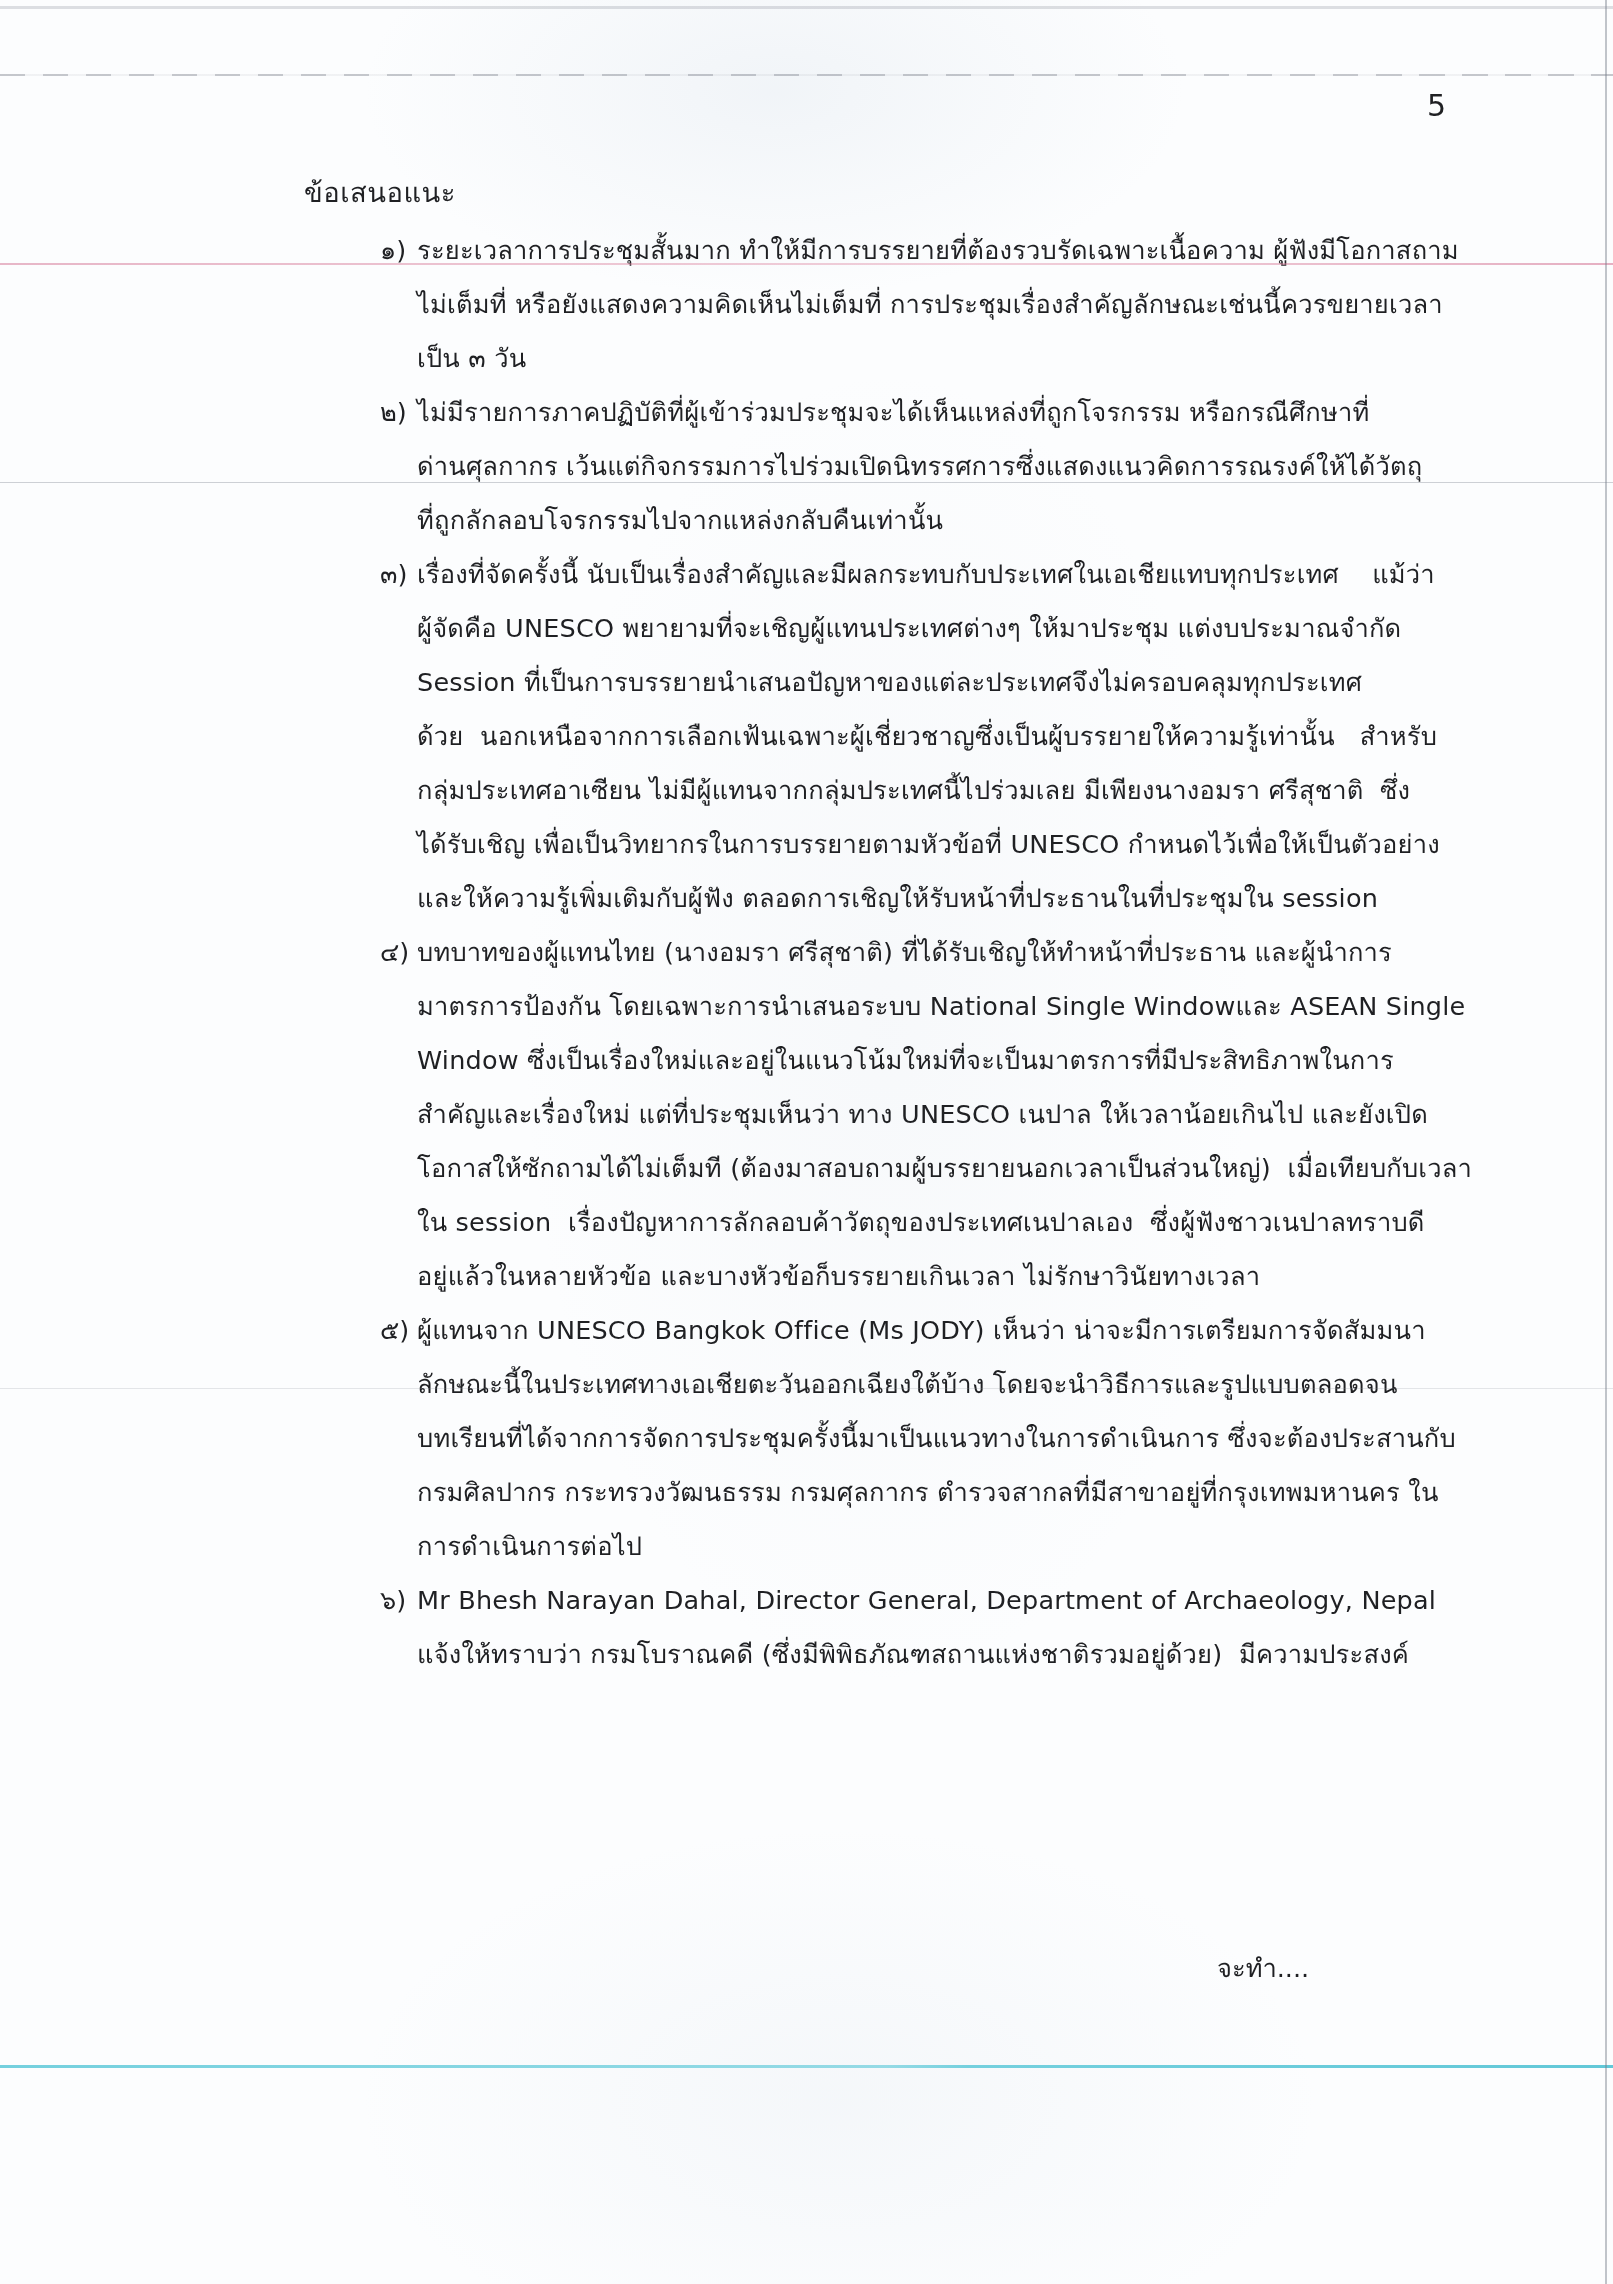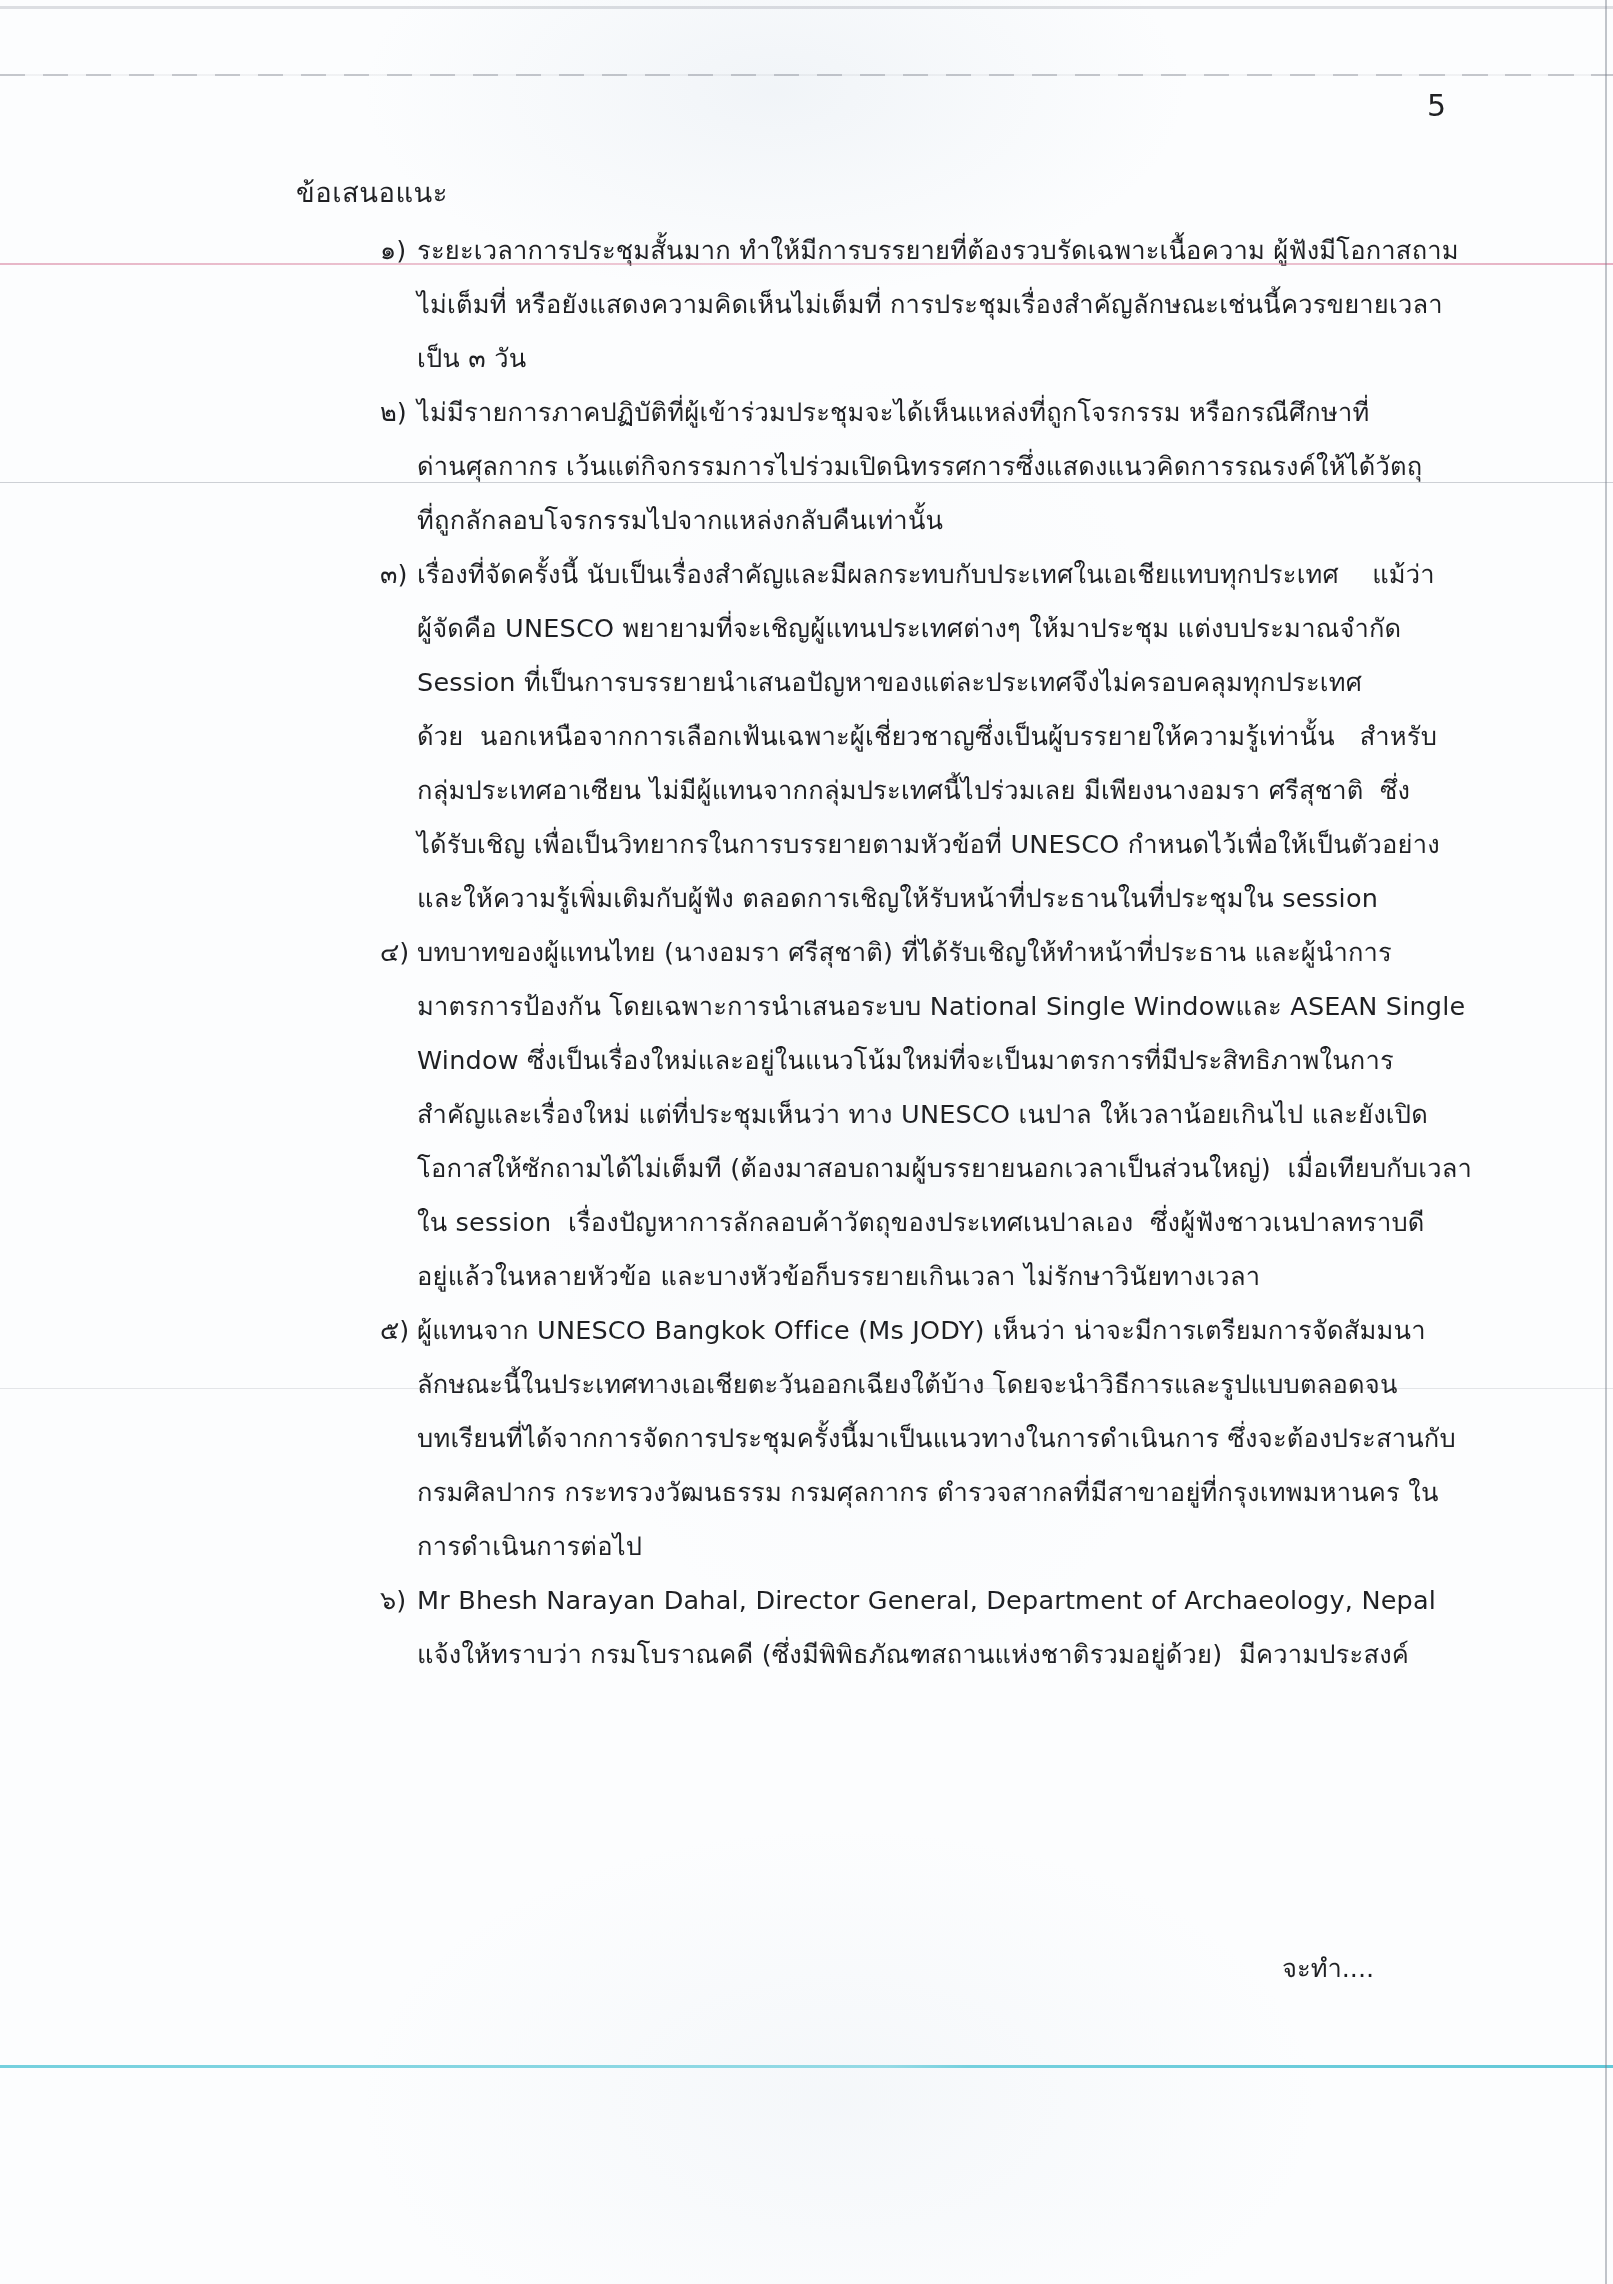--- a/index.html
+++ b/index.html
@@ -30,21 +30,21 @@
   }
   .page-number {
     position: absolute;
     left: 1427px;
     top: 86px;
     font-size: 30px;
     line-height: 39px;
   }
   .heading {
     position: absolute;
-    left: 296px;
+    left: 304px;
     top: 173px;
     font-size: 27.4px;
     line-height: 39px;
     letter-spacing: 0.5px;
   }
   .rec-list {
     position: absolute;
     left: 380px;
     top: 223px;
     width: 1098px;
@@ -66,21 +66,21 @@
   .rec-lines { flex: 1 1 auto; min-width: 0; }
   .rec-line {
     font-size: 25.5px;
     line-height: 54px;
     height: 54px;
     white-space: pre;
     letter-spacing: 0.2px;
   }
   .continuation {
     position: absolute;
-    left: 1282px;
+    left: 1217px;
     top: 1949px;
     font-size: 25.5px;
     line-height: 39px;
   }
   
   .artifact { position: absolute; pointer-events: none; }
   .streak-top-edge {
     left: 0; top: 5.9px; width: 100%; height: 2.9px;
     background: rgba(110,115,128,0.22);
     filter: blur(0.5px);

